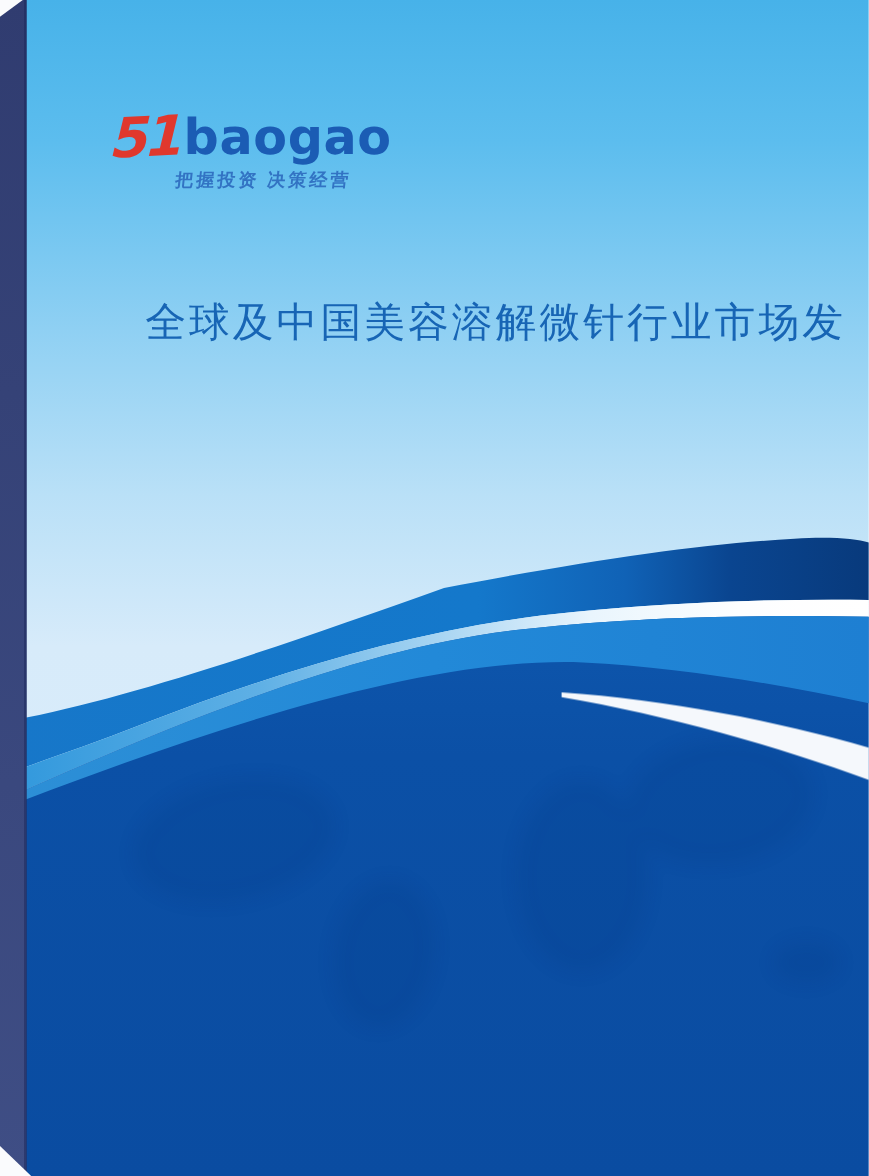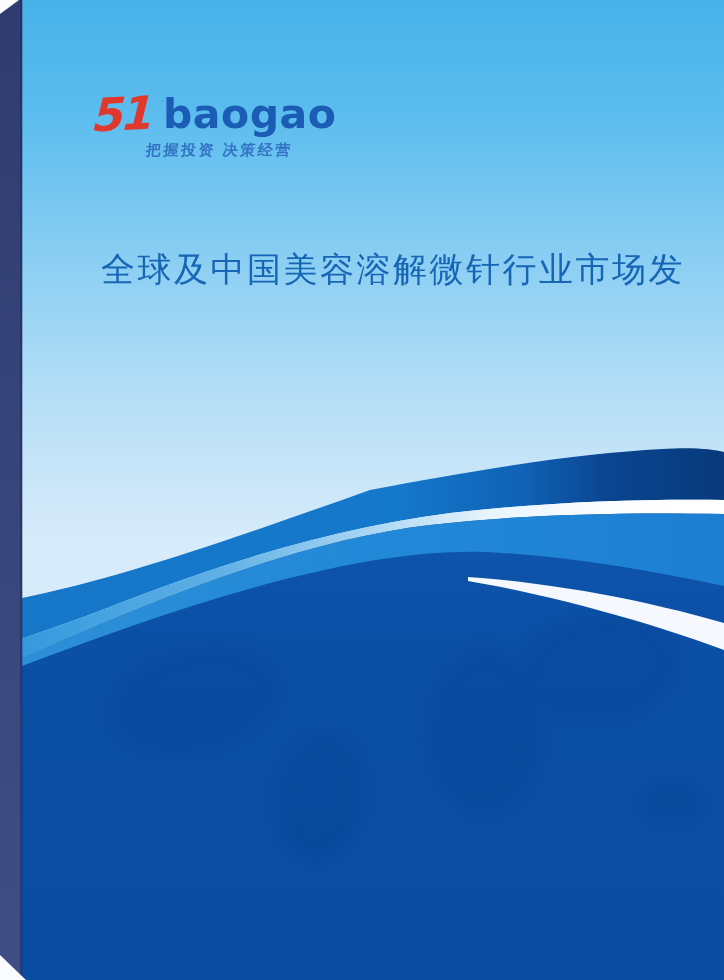--- a/index.html
+++ b/index.html
@@ -9,29 +9,29 @@
   .art{position:absolute;left:0;top:0;}
 
   .logo{position:absolute;left:94px;top:92px;white-space:nowrap;}
   .logo-line{display:flex;align-items:flex-end;}
   .logo-prefix{font-family:"DejaVu Sans","Liberation Sans",sans-serif;
     font-style:italic;font-weight:800;font-size:46px;line-height:44px;
     color:#e0382d;letter-spacing:-3px;transform:skewX(-6deg) rotate(-3deg);
     display:inline-block;}
   .logo-word{font-family:"DejaVu Sans","Liberation Sans",sans-serif;
     font-weight:bold;font-size:41px;line-height:44px;color:#1b5cb4;
-    letter-spacing:0.5px;margin-left:11px;display:inline-block;}
+    letter-spacing:0.5px;margin-left:1px;display:inline-block;}
   .logo-tagline{margin-top:5px;margin-left:52px;
     font-weight:bold;font-size:15px;letter-spacing:2.5px;color:#3273c3;
     transform:skewX(-6deg);display:inline-block;}
 
   .title{position:absolute;left:101px;top:247px;width:610px;
     color:#1765b5;font-size:34px;line-height:45px;letter-spacing:2.5px;
     font-weight:500;}
-  .title div{white-space:nowrap;}
+  .title div{white-space:nowrap;margin-left:20px;}
 </style>
 </head>
 <body>
 
 <div class="cover">
 
   <svg class="art" width="724" height="980" viewBox="0 0 724 980">
     <defs>
       <linearGradient id="sky" x1="0" y1="0" x2="0" y2="1">
         <stop offset="0" stop-color="#47b2e9"></stop>

